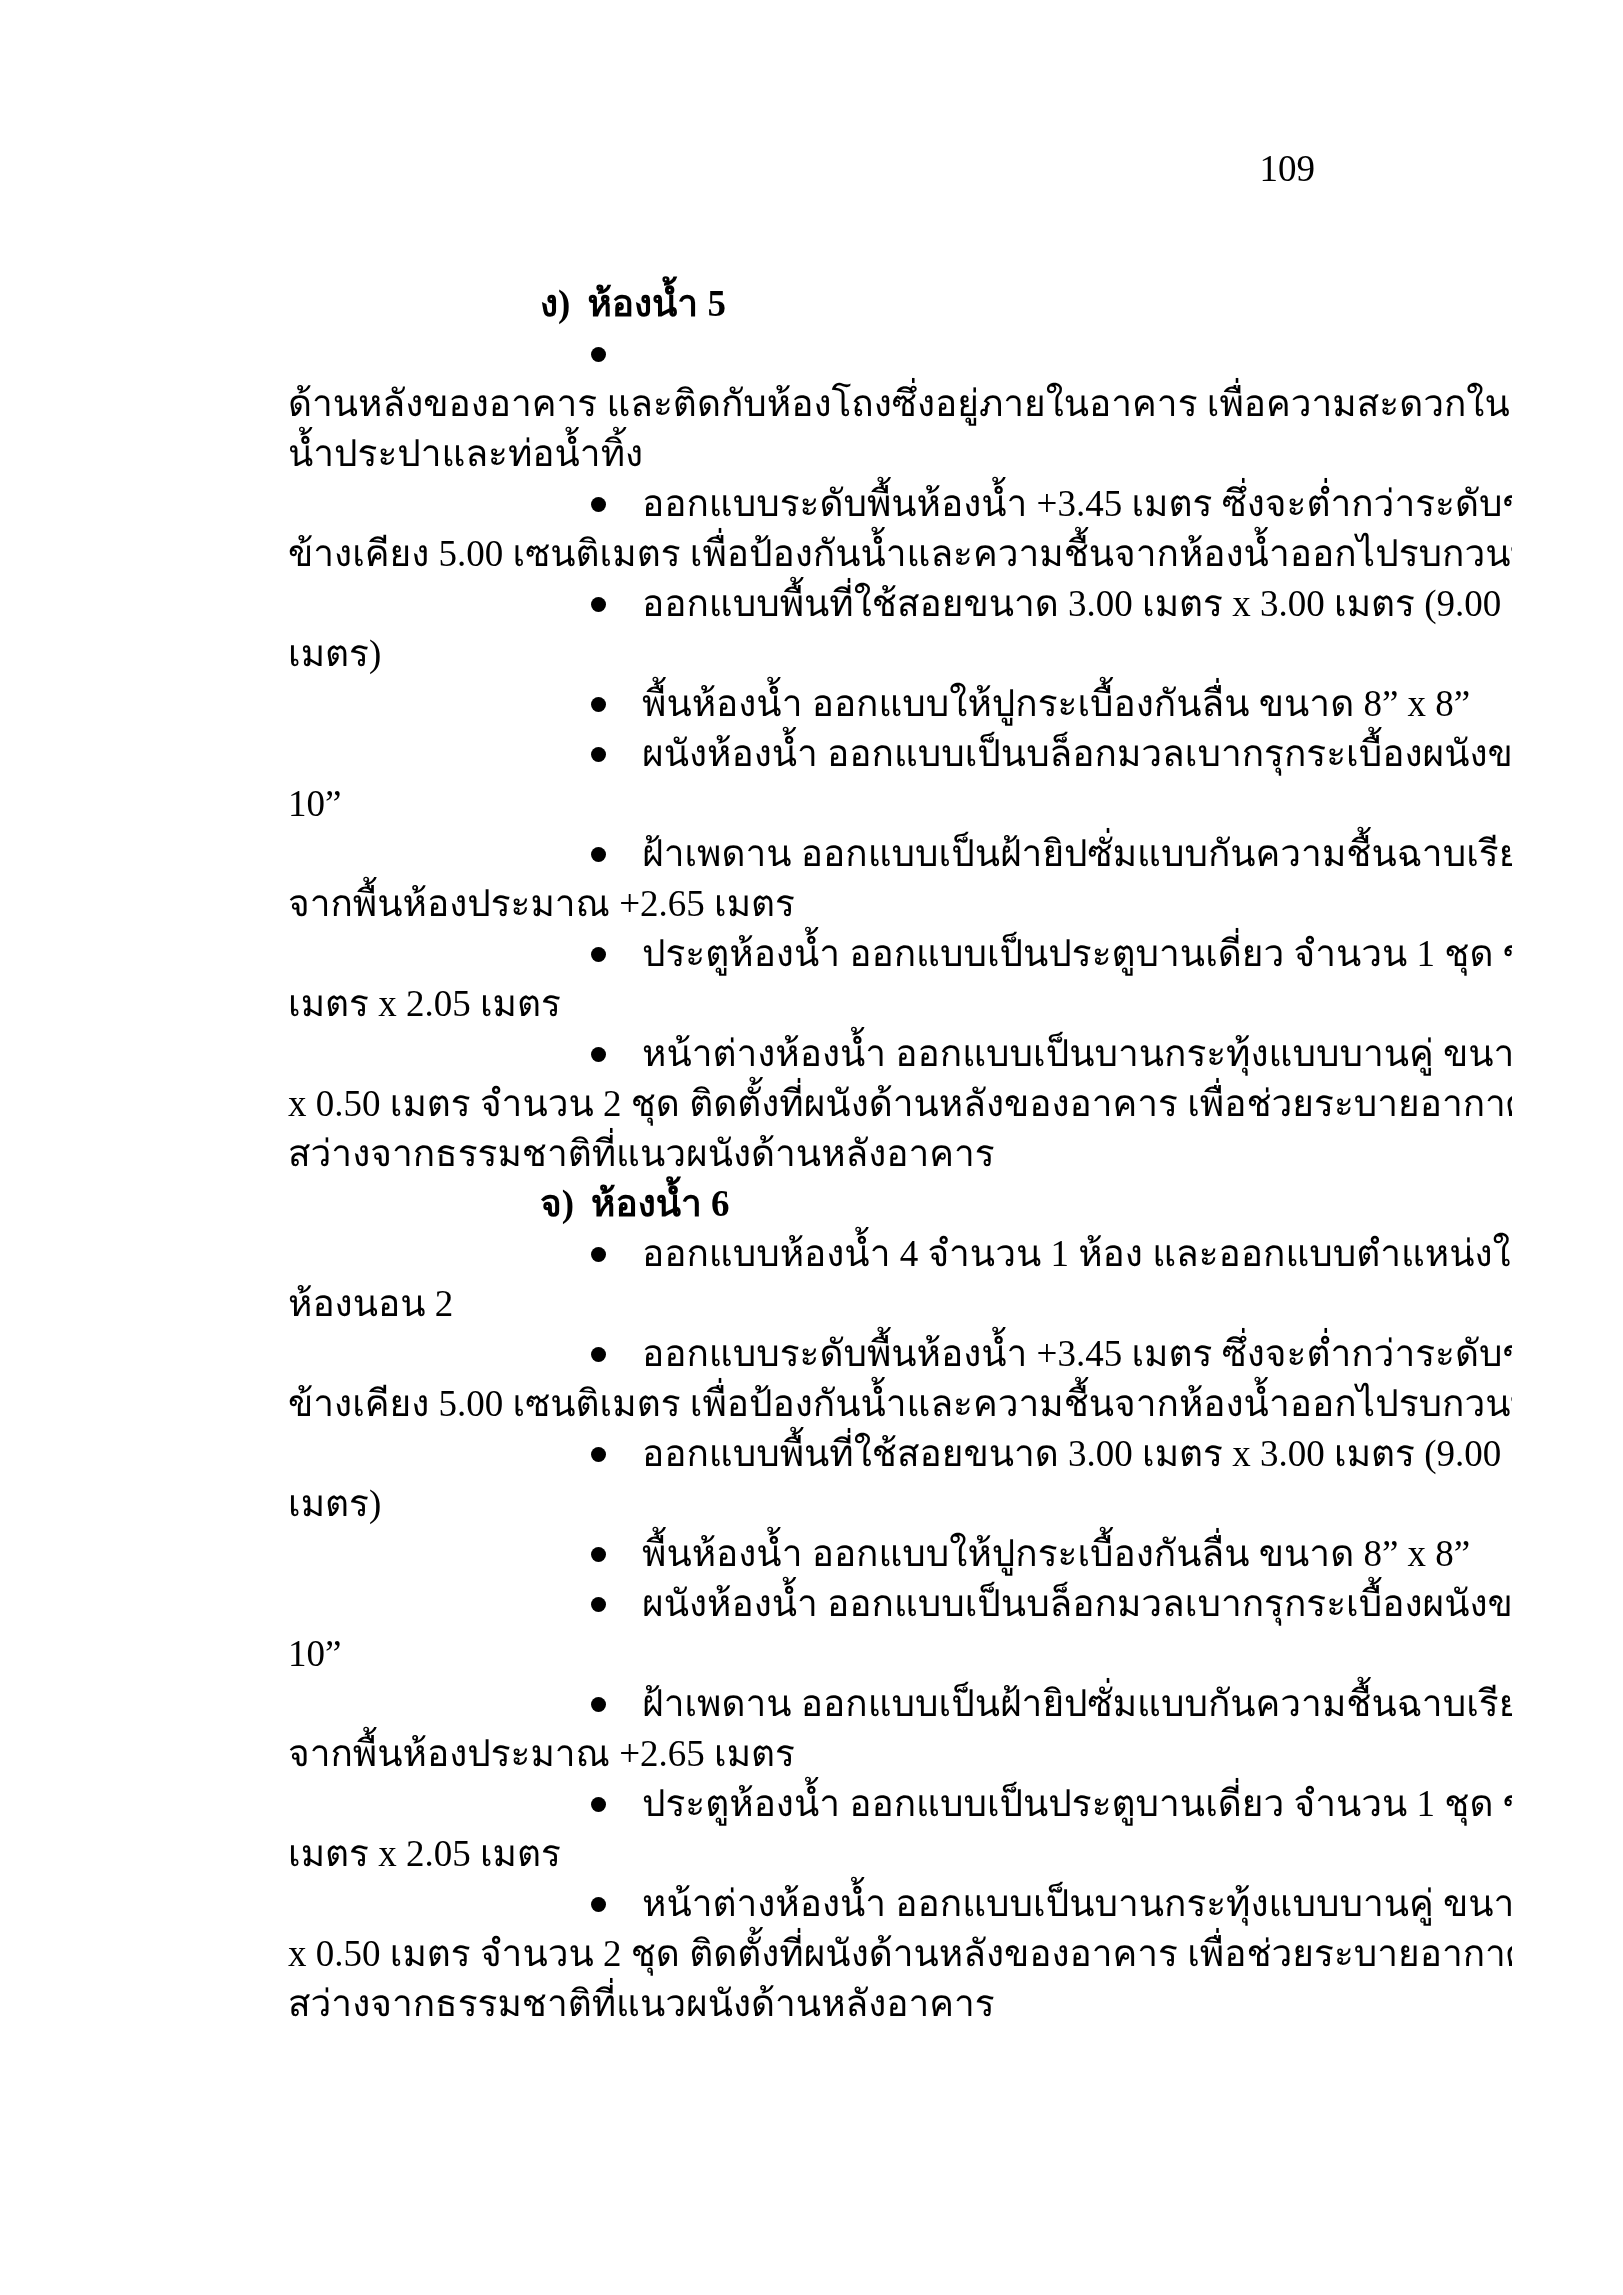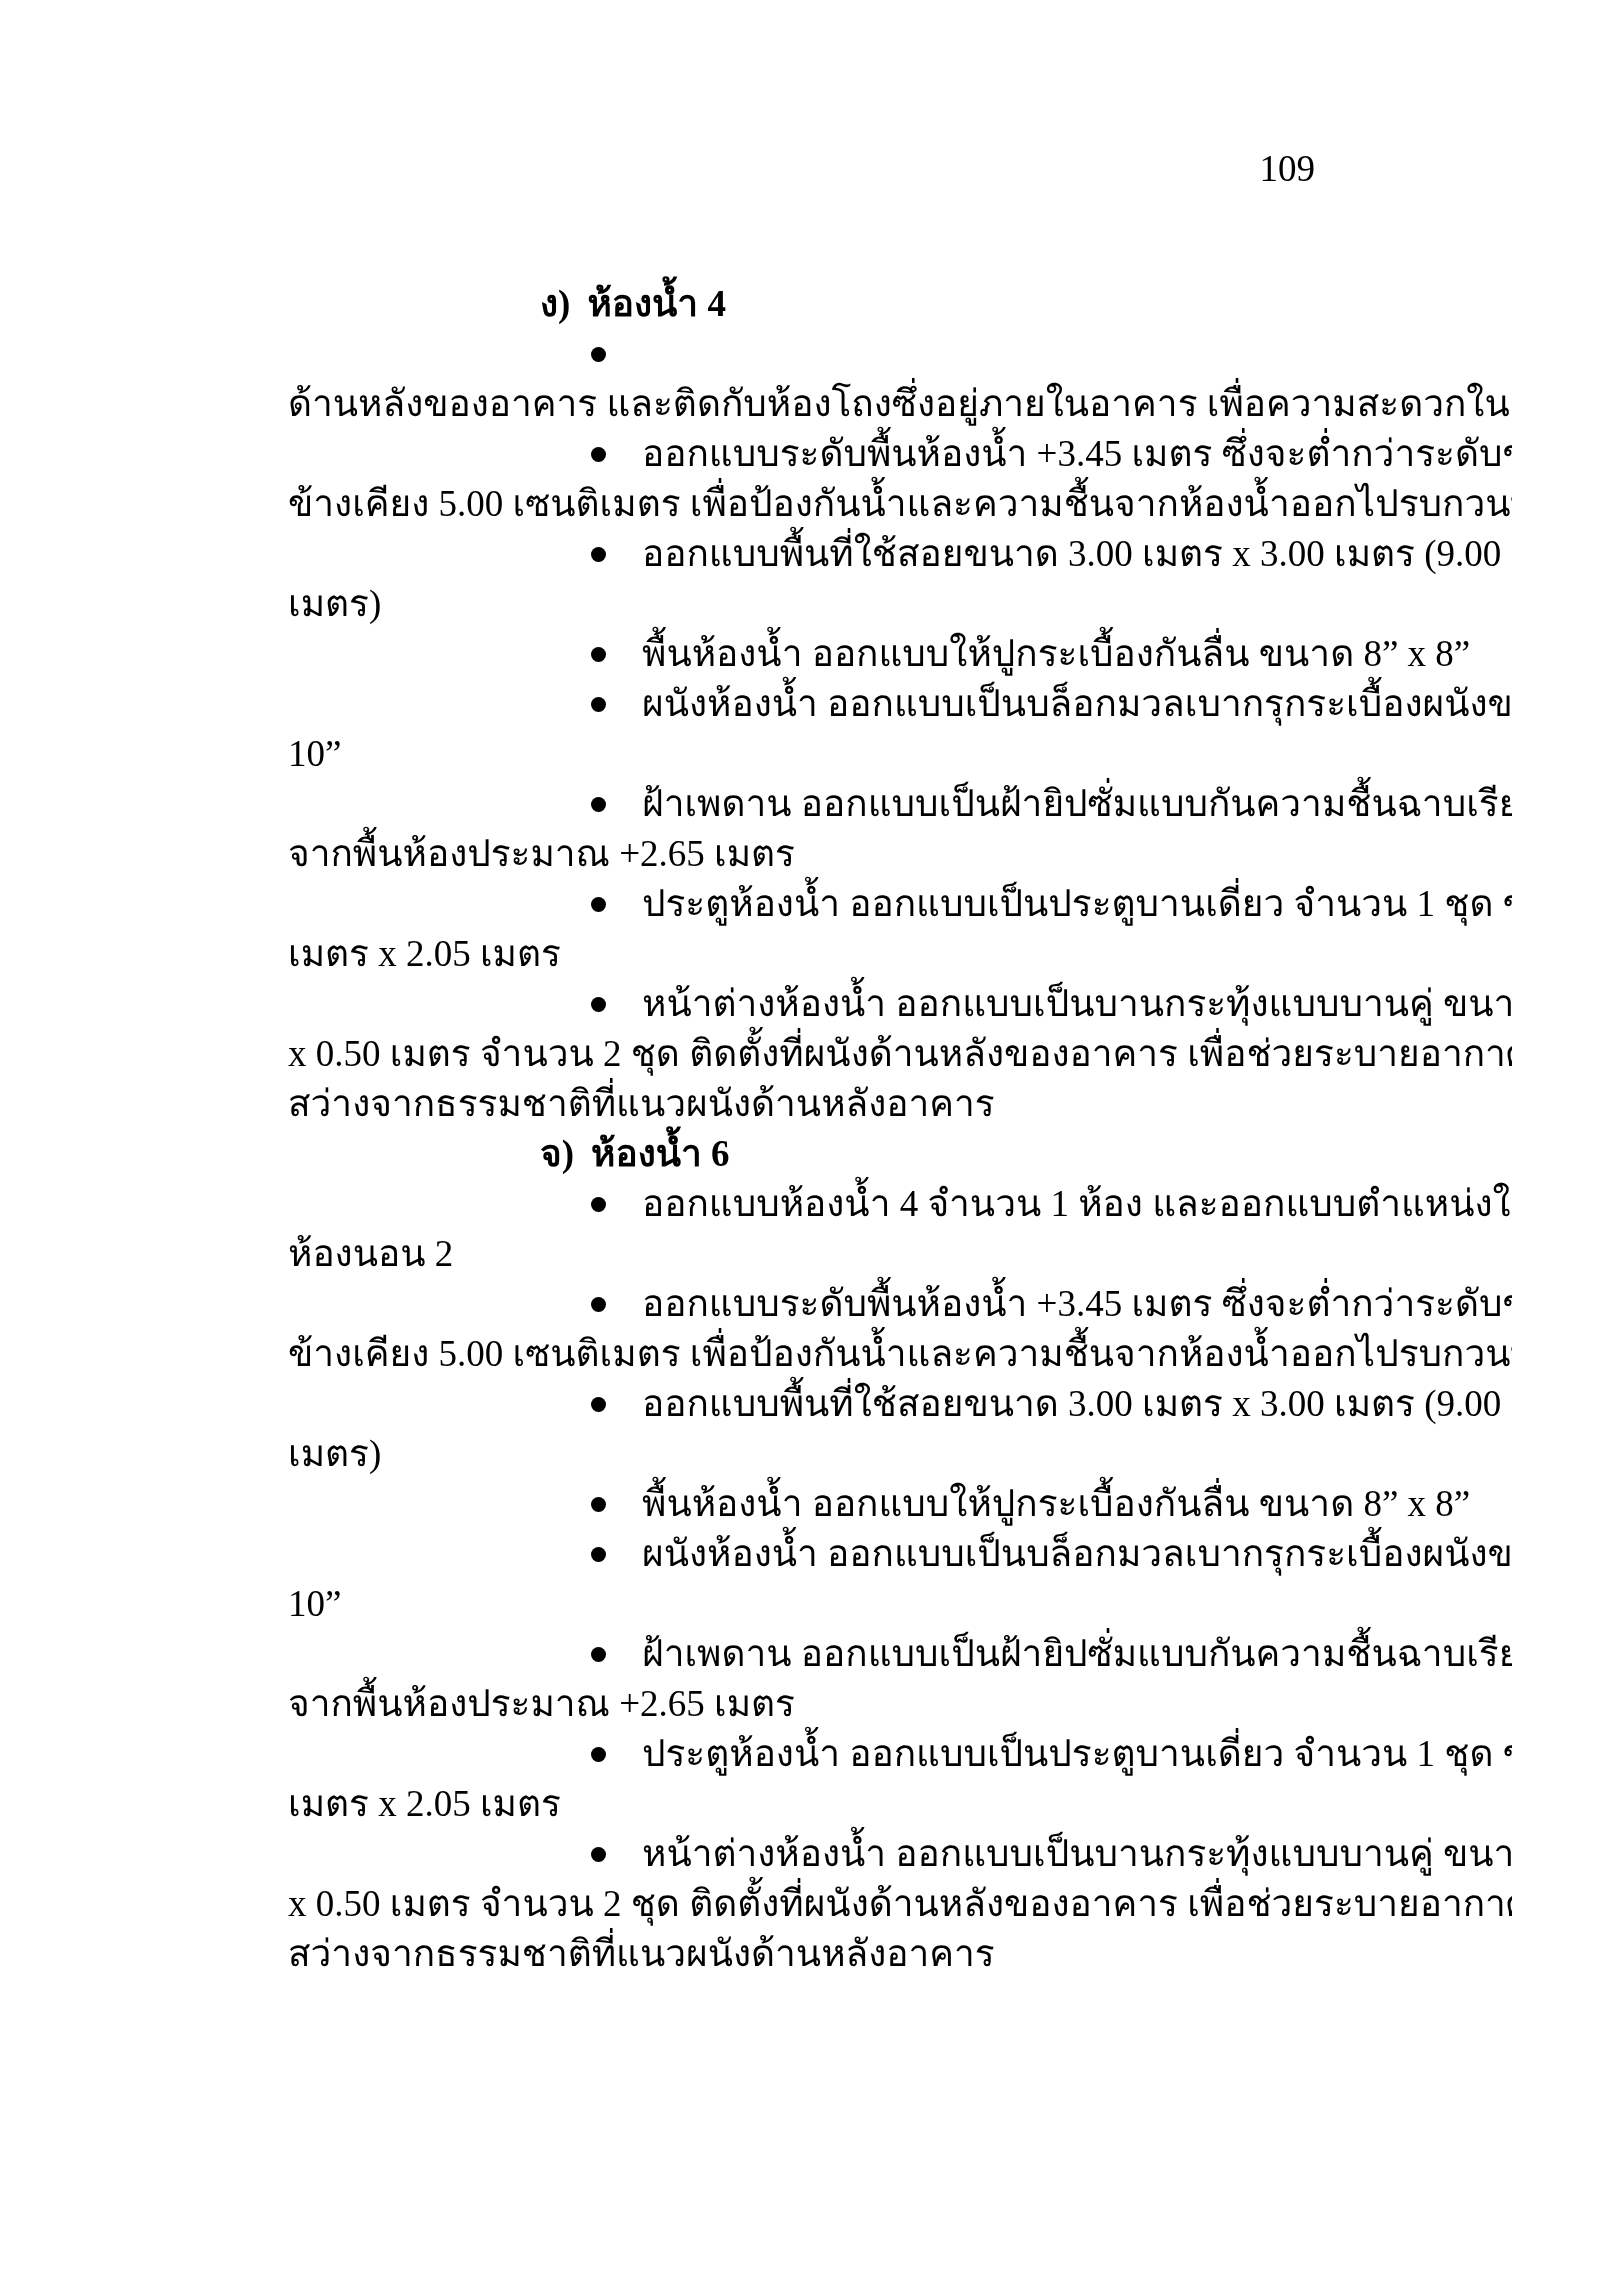--- a/index.html
+++ b/index.html
@@ -56,25 +56,26 @@
 </head>
 <body>
 
 <div class="page">
 
   <div class="page-number">109</div>
 
   <div class="content">
 
     <div class="line heading">
-      <span class="hlabel">ง)</span><span class="htitle">ห้องน้ำ 4</span>
+      <span class="hlabel">ง)</span><span class="htitle">ห้องน้ำ 5</span>
     </div>
 
     <div class="line bullet"><span class="dot"></span></div>
     <div class="line cont"><span class="txt">ด้านหลังของอาคาร และติดกับห้องโถงซึ่งอยู่ภายในอาคาร เพื่อความสะดวกในการติดตั้งท่อ</span></div>
+    <div class="line cont"><span class="txt">น้ำประปาและท่อน้ำทิ้ง</span></div>
     <div class="line bullet"><span class="dot"></span><span class="txt">ออกแบบระดับพื้นห้องน้ำ +3.45 เมตร ซึ่งจะต่ำกว่าระดับของพื้นที่</span></div>
     <div class="line cont"><span class="txt">ข้างเคียง 5.00 เซนติเมตร เพื่อป้องกันน้ำและความชื้นจากห้องน้ำออกไปรบกวนพื้นที่ข้างเคียง</span></div>
     <div class="line bullet"><span class="dot"></span><span class="txt">ออกแบบพื้นที่ใช้สอยขนาด 3.00 เมตร x 3.00 เมตร (9.00 ตาราง</span></div>
     <div class="line cont"><span class="txt">เมตร)</span></div>
     <div class="line bullet"><span class="dot"></span><span class="txt">พื้นห้องน้ำ ออกแบบให้ปูกระเบื้องกันลื่น ขนาด 8” x 8”</span></div>
     <div class="line bullet"><span class="dot"></span><span class="txt">ผนังห้องน้ำ ออกแบบเป็นบล็อกมวลเบากรุกระเบื้องผนังขนาด 8” x</span></div>
     <div class="line cont"><span class="txt">10”</span></div>
     <div class="line bullet"><span class="dot"></span><span class="txt">ฝ้าเพดาน ออกแบบเป็นฝ้ายิปซั่มแบบกันความชื้นฉาบเรียบ ระดับสูง</span></div>
     <div class="line cont"><span class="txt">จากพื้นห้องประมาณ +2.65 เมตร</span></div>
     <div class="line bullet"><span class="dot"></span><span class="txt">ประตูห้องน้ำ ออกแบบเป็นประตูบานเดี่ยว จำนวน 1 ชุด ขนาด 0.90</span></div>

